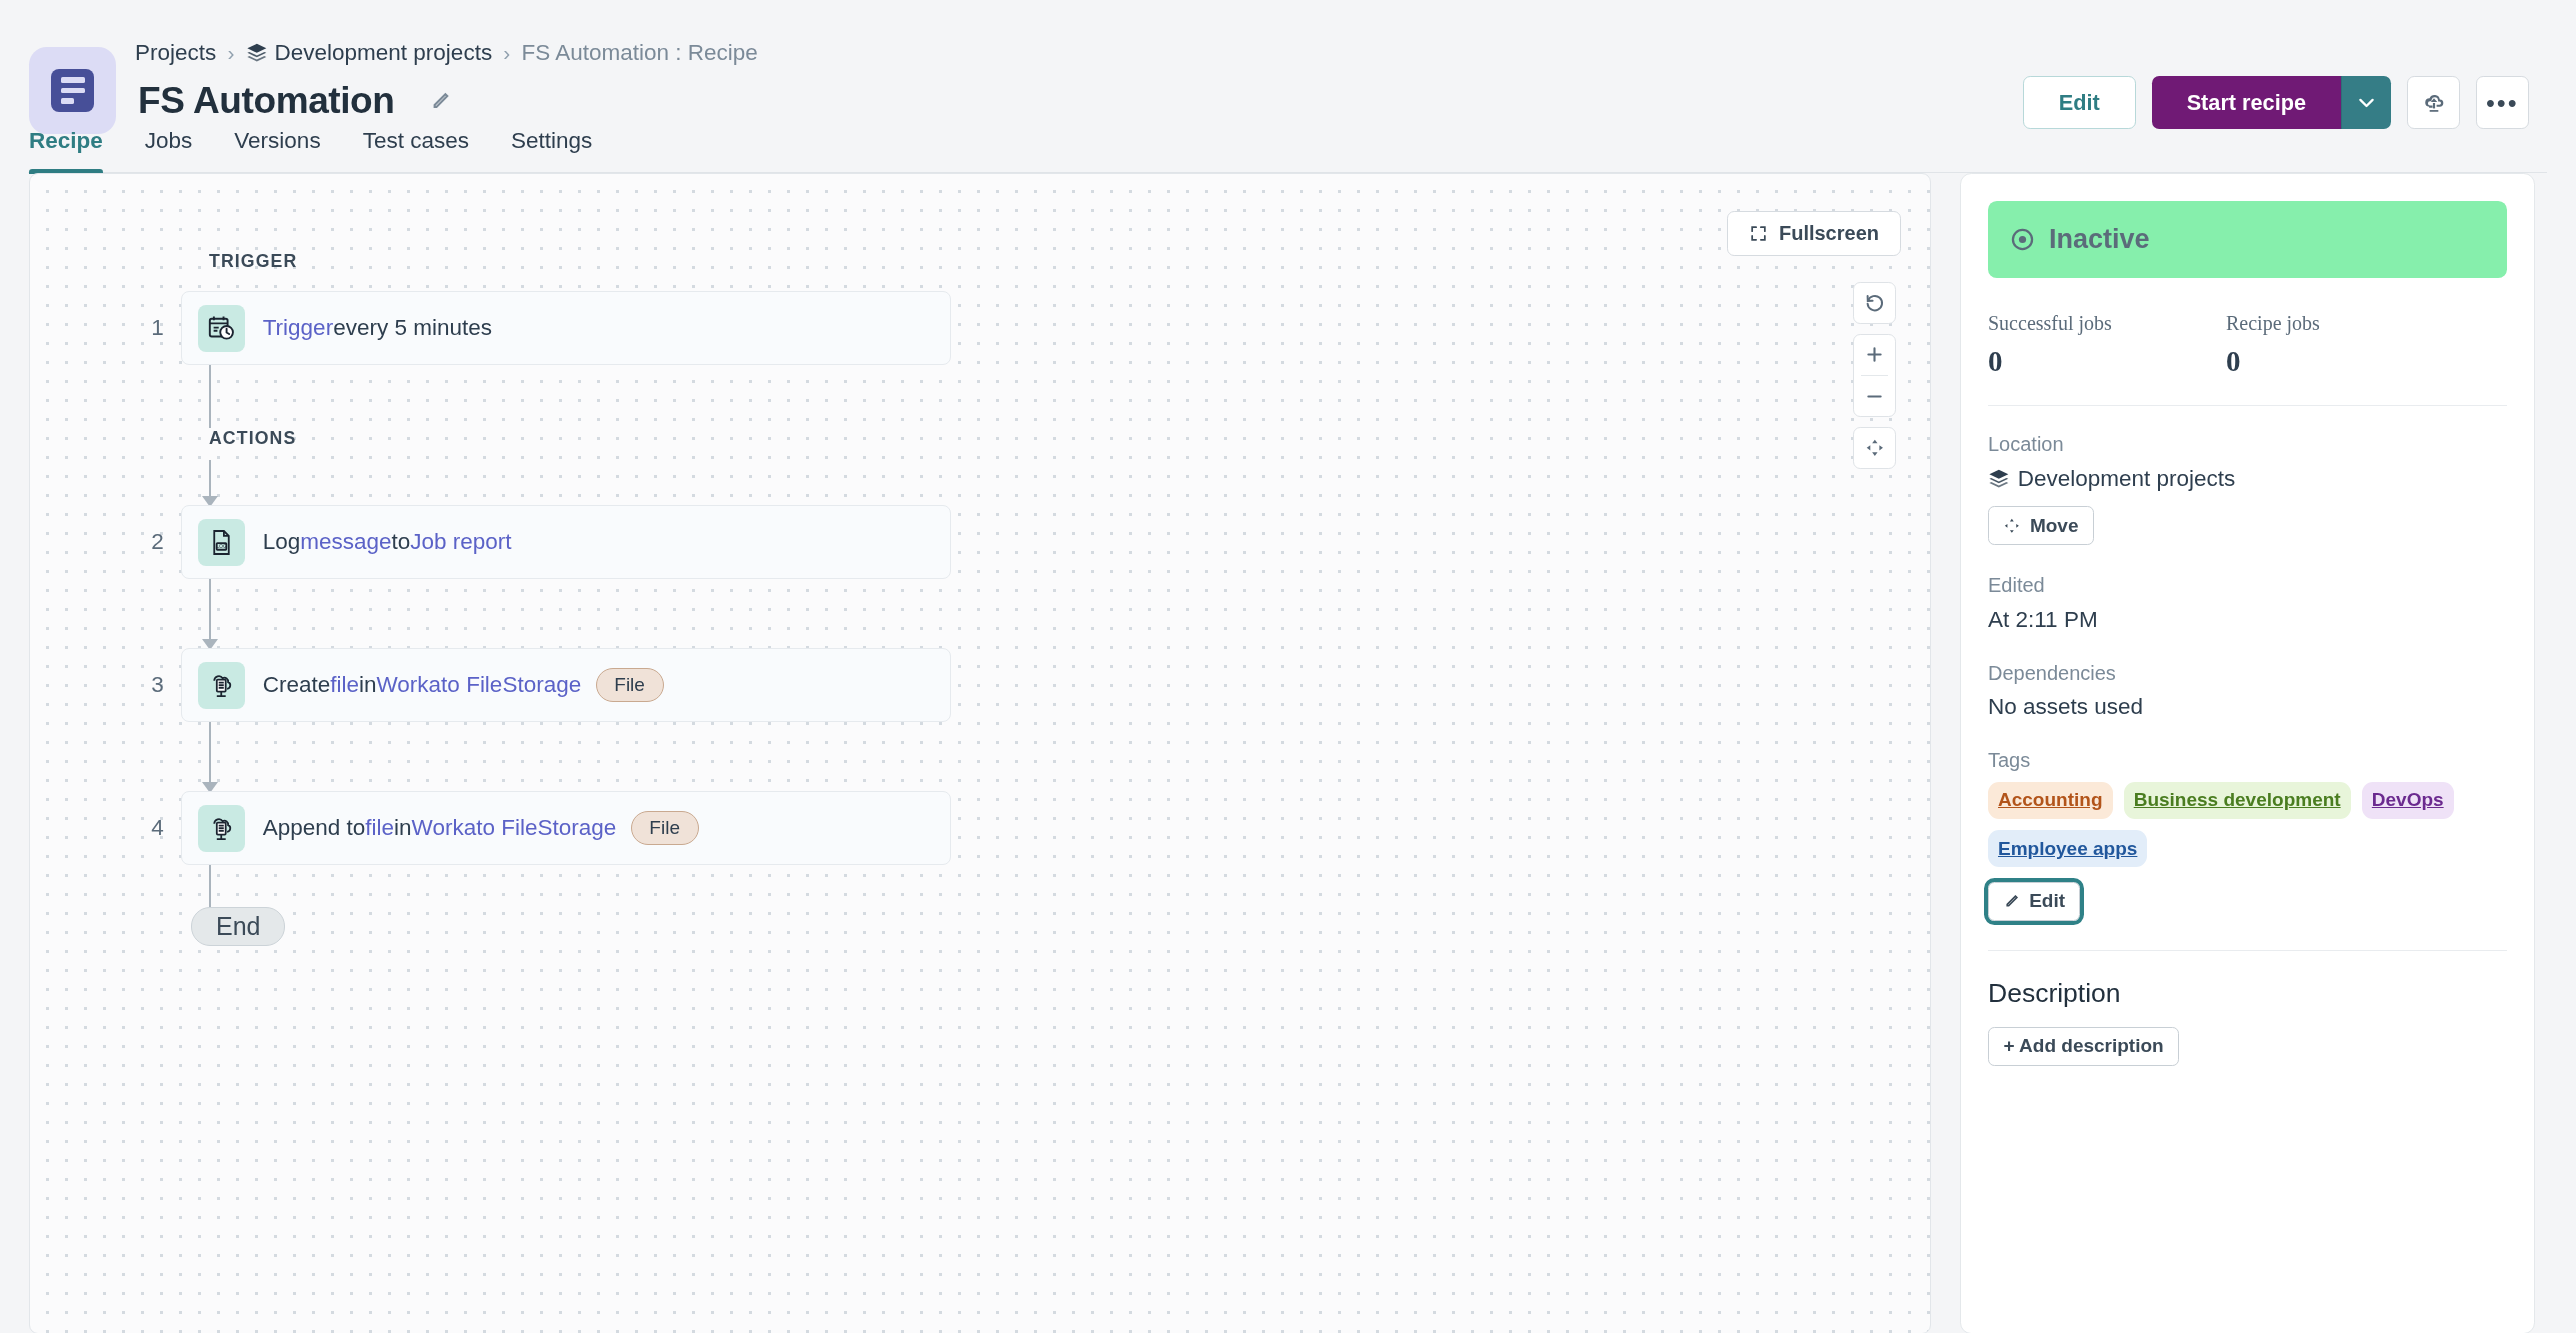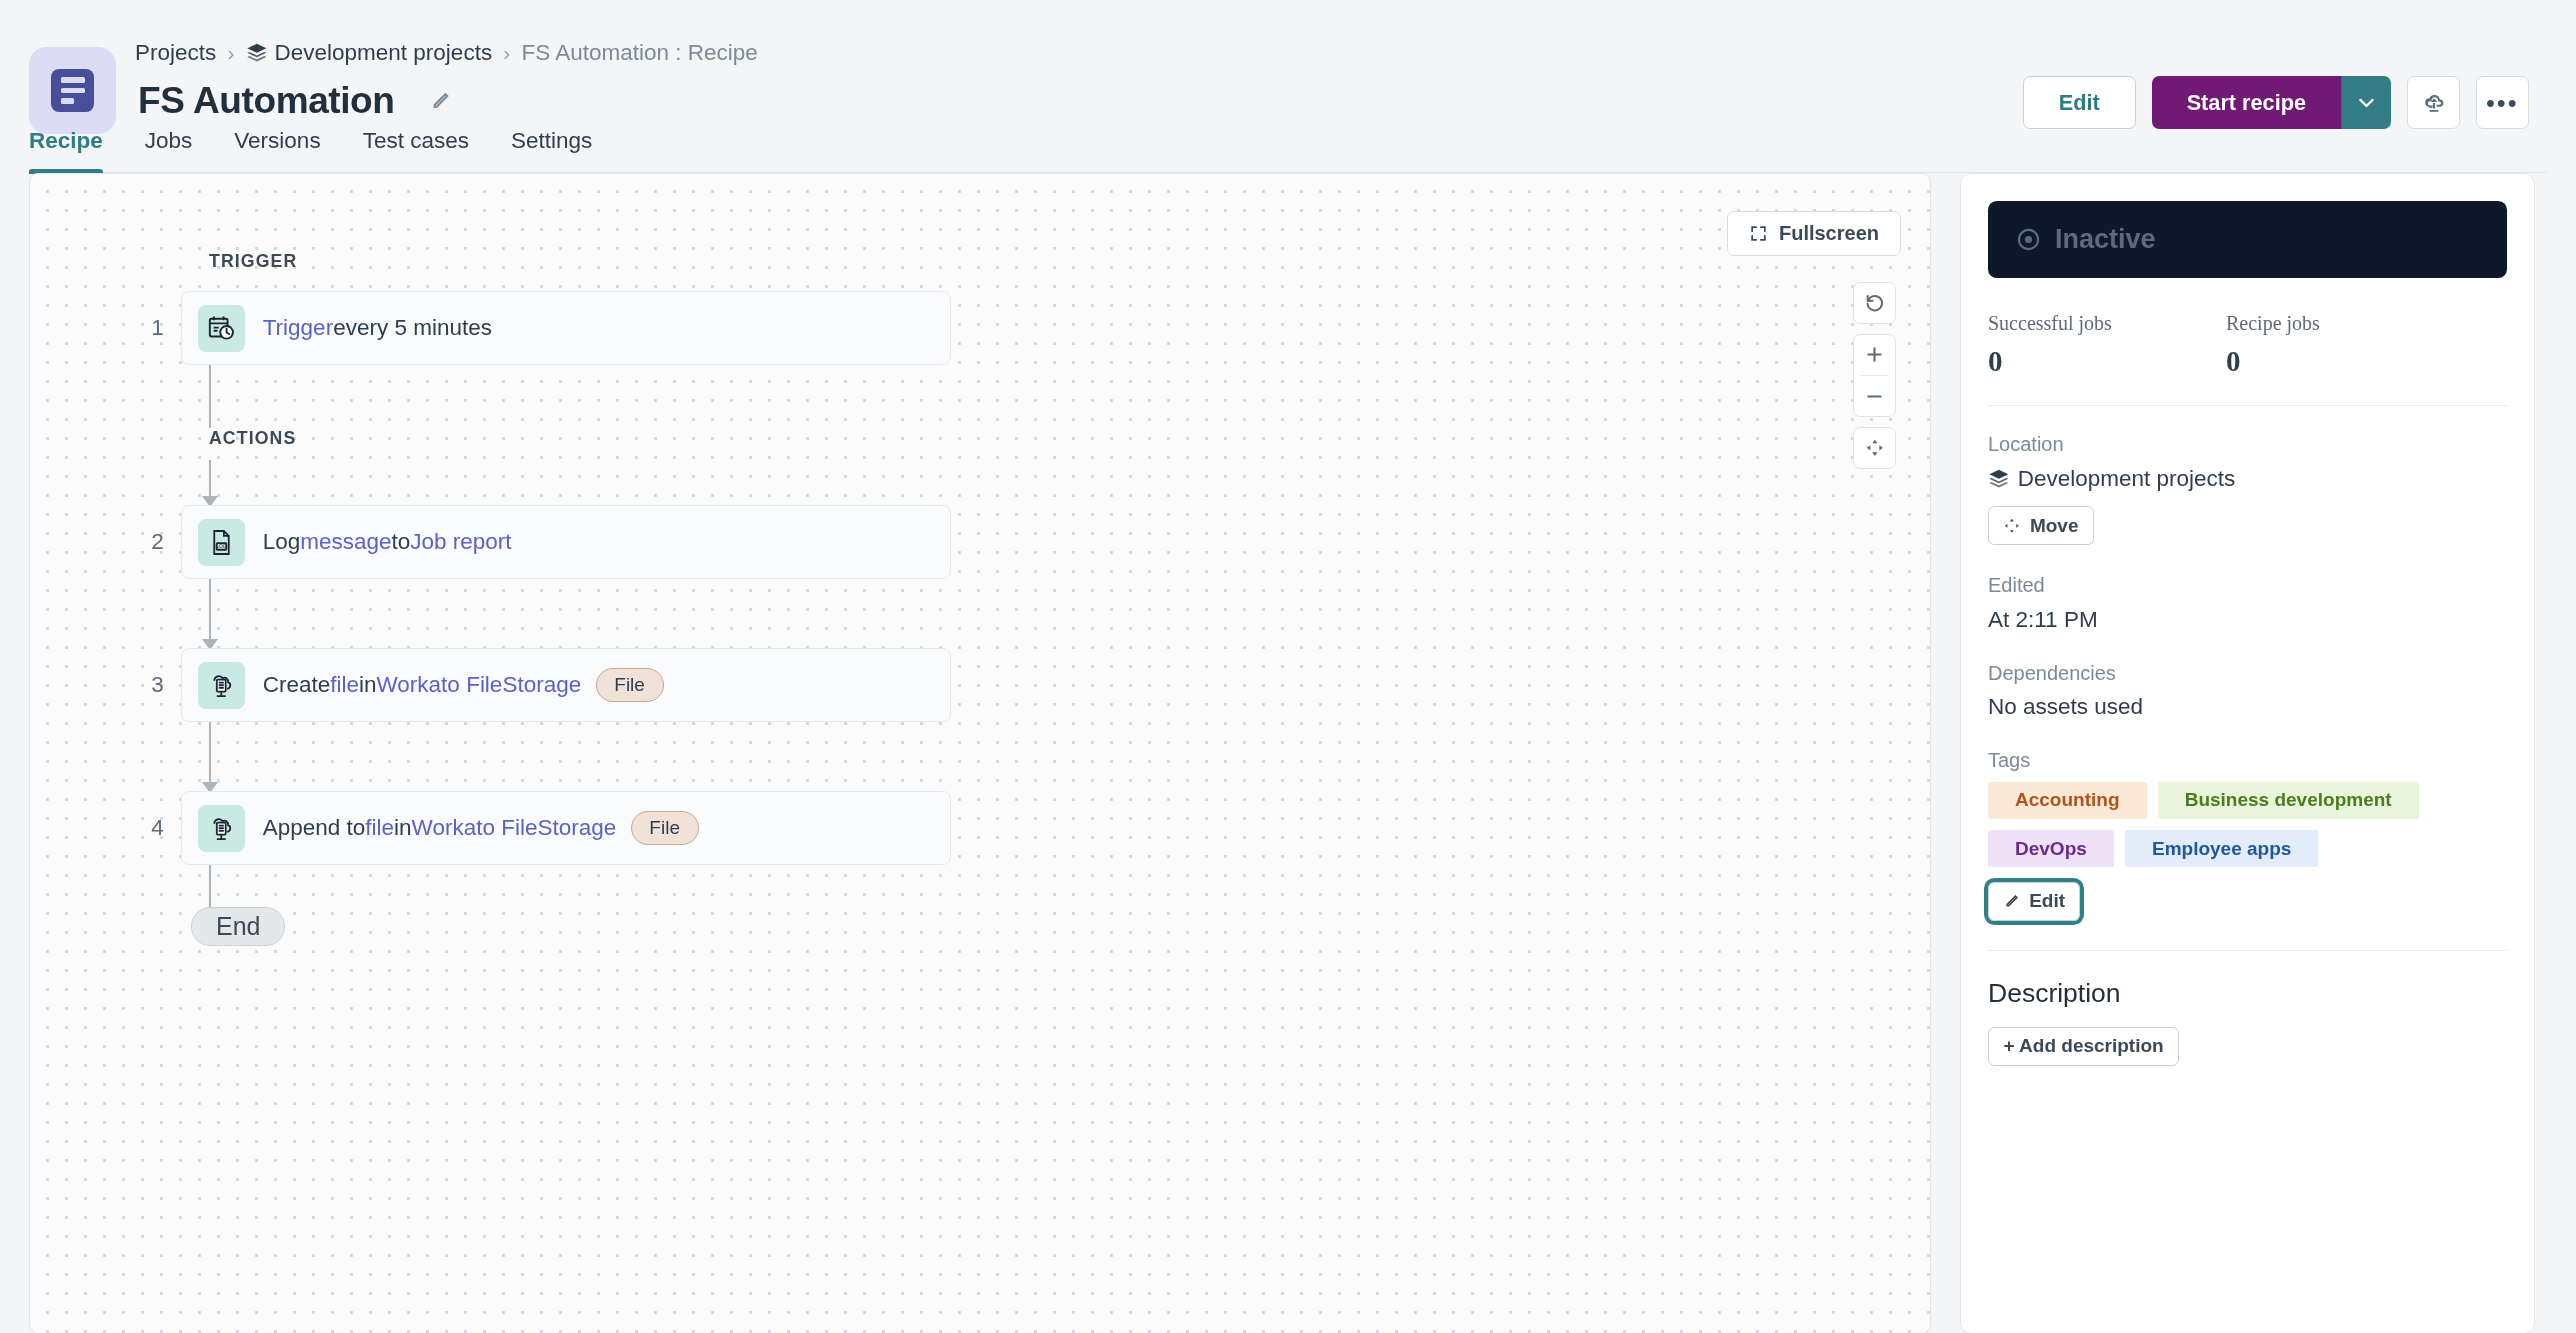--- a/index.html
+++ b/index.html
@@ -189,23 +189,23 @@
   }
 
   
   .panel {
     width: 575px; margin-left: 29px;
     background: #fff; border: 1.6px solid #e4e8eb;
     border-radius: 11.2px; padding: 27px 27px 0 27px;
     overflow: hidden;
   }
   .status-box {
-    background: #0f172a; border-radius: 8.8px;
+    background: #86efac; border-radius: 8.8px;
     height: 77px; display: flex; align-items: center; gap: 13px;
-    padding: 0 27px; margin-bottom: 34px;
+    padding: 0 21px; margin-bottom: 34px;
   }
   .status-text { font-size: 27px; font-weight: bold; color: #5b6b7a; }
 
   .stats { display: flex; margin-bottom: 27px; font-family: Liberation Serif, serif; }
   .stat { width: 238px; }
   .stat-label { font-size: 20px; color: #5b6b7a; margin-bottom: 9.6px; }
   .stat-value { font-size: 29px; font-weight: bold; color: #2e3e4e; }
 
   .divider { height: 1.6px; background: #e9ecef; margin: 0 0 27px 0; }
 
@@ -216,23 +216,23 @@
   .mini-btn {
     display: inline-flex; align-items: center; gap: 8.8px;
     background: #fff; border: 1.6px solid #c8cfd5; border-radius: 6.4px;
     height: 39px; padding: 0 14.4px; margin-top: 14.4px;
     font-size: 19px; font-weight: bold; color: #3b4a58; cursor: pointer;
   }
   .mini-btn.focused { outline: 4px solid #2f8187; outline-offset: 0.8px; }
 
   .tags-wrap { display: flex; flex-wrap: wrap; gap: 11.2px; max-width: 514px; }
   .tag {
-    border-radius: 3px; height: 37px; padding: 0 27px;
+    border-radius: 11px; height: 37px; padding: 0 10px;
     display: inline-flex; align-items: center;
-    font-size: 19px; font-weight: bold; cursor: pointer;
+    font-size: 19px; font-weight: bold; cursor: pointer; text-decoration: underline;
   }
 
   .section-title { font-size: 26.5px; font-weight: normal; color: #22303d; margin-bottom: 17.7px; }
 </style>
 </head>
 <body>
 
 <div class="header">
 
   <div class="logo-tile">

